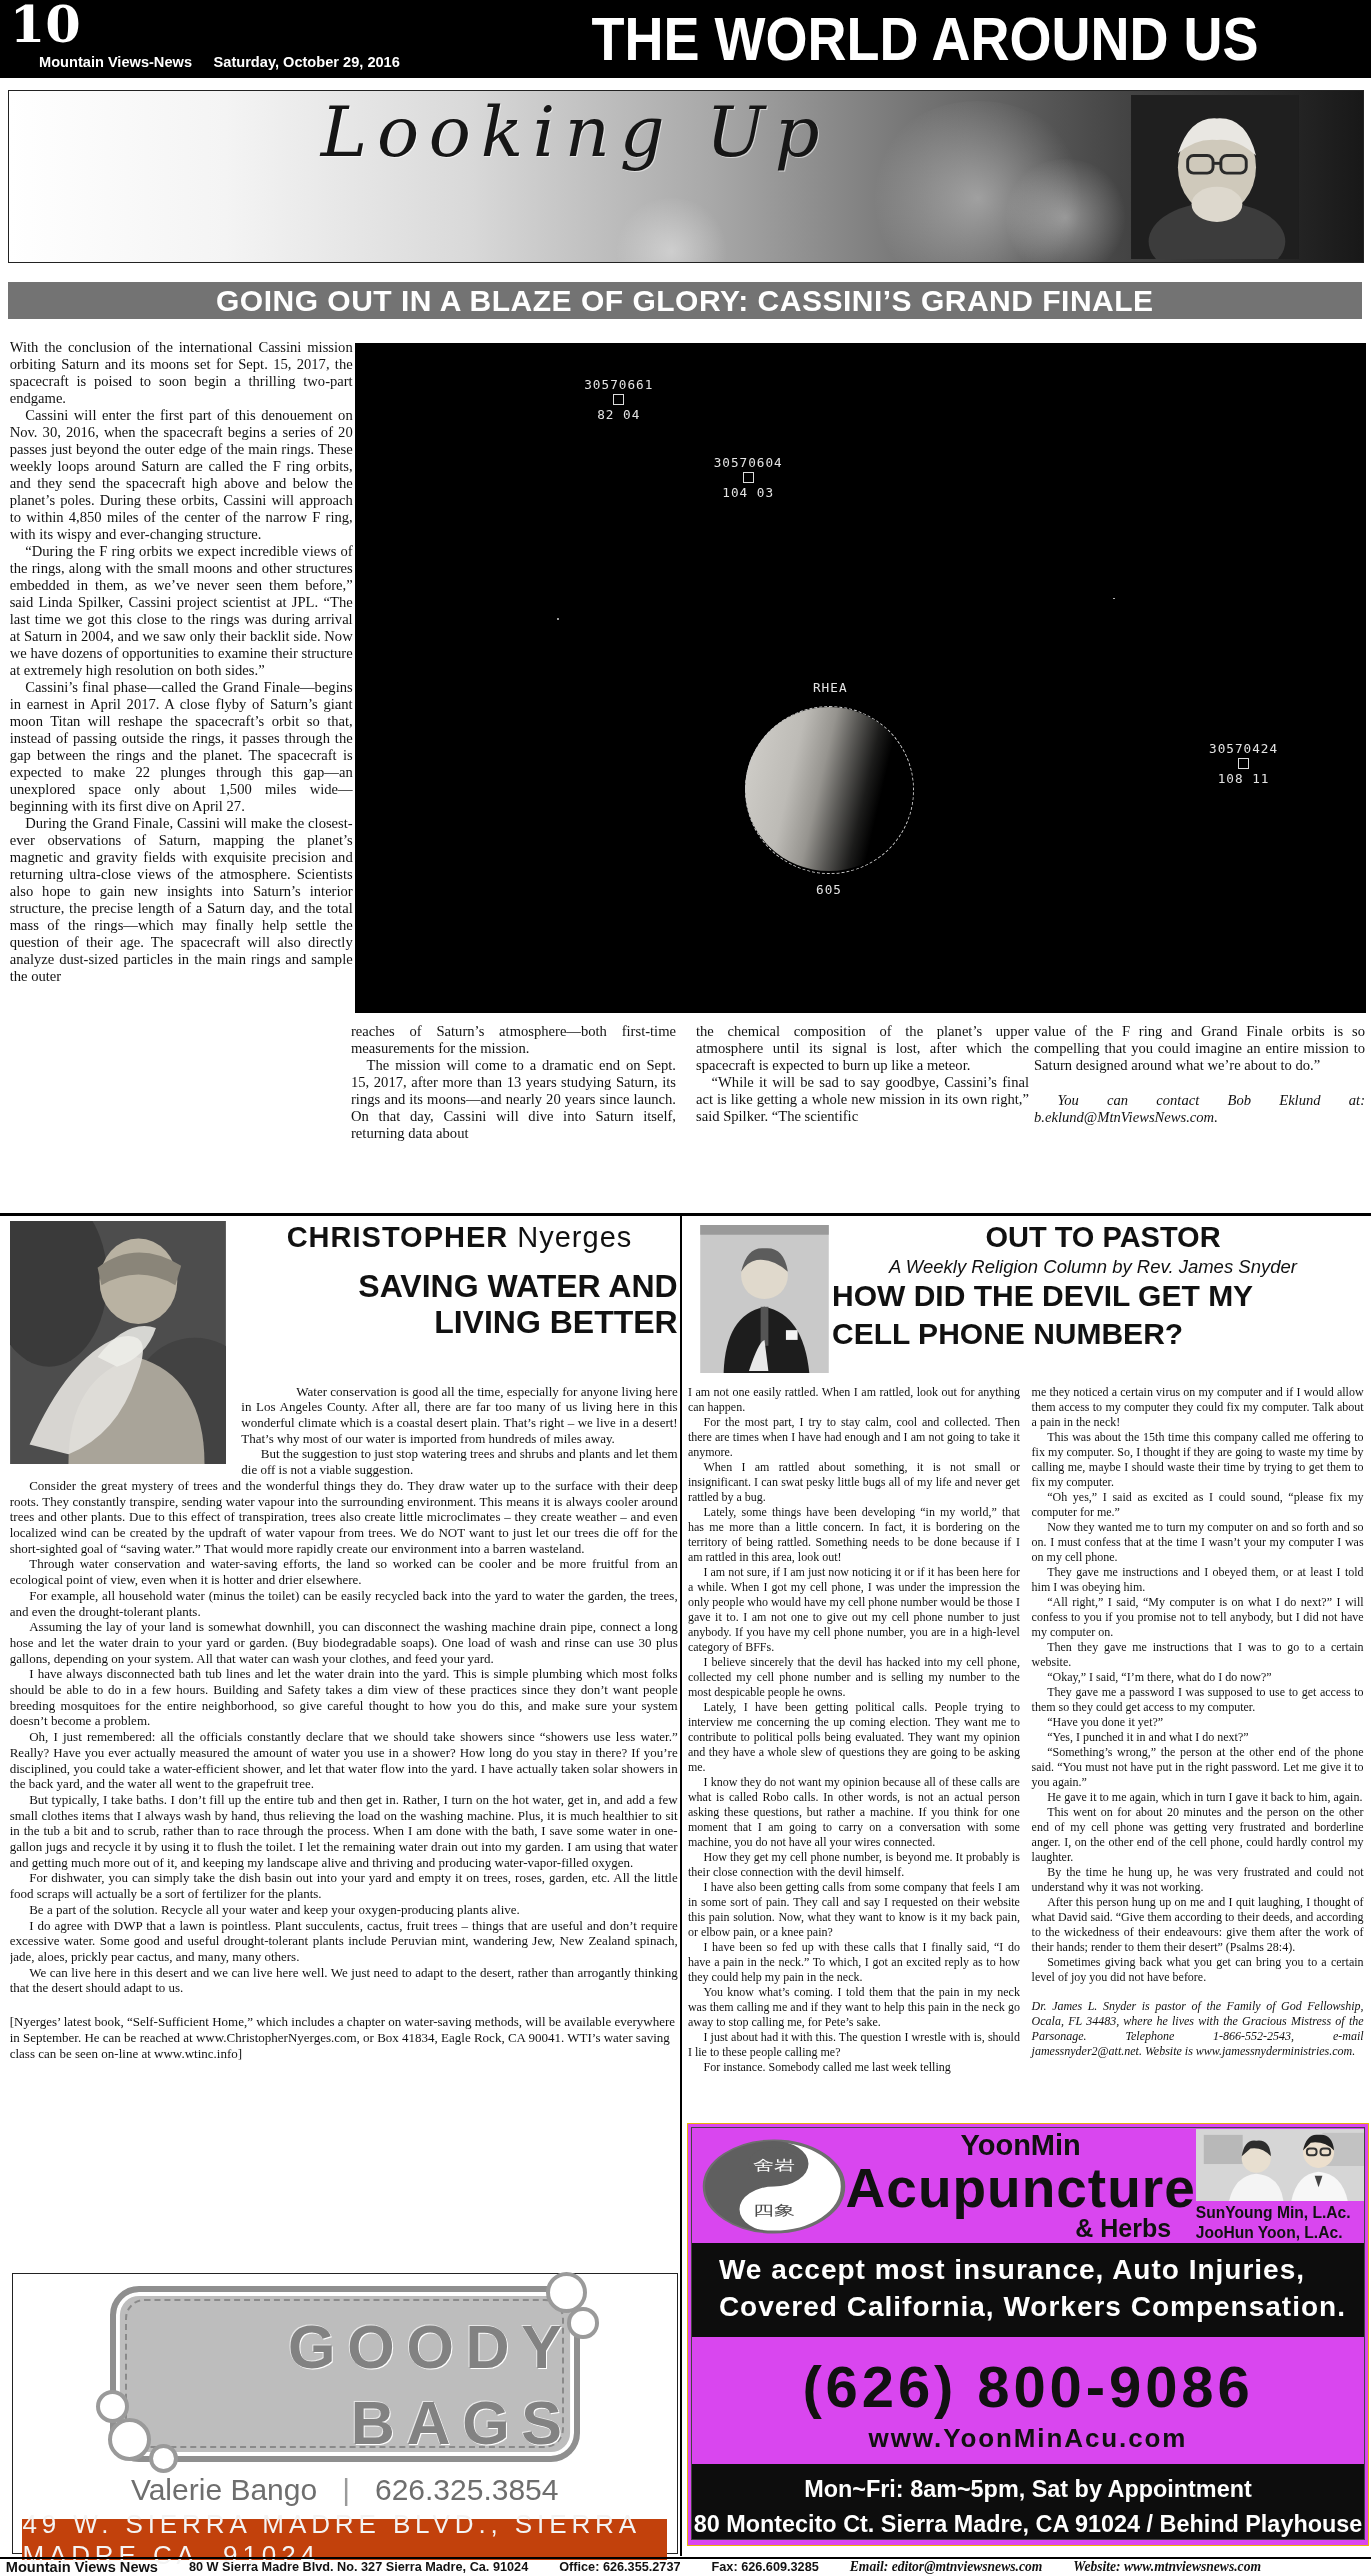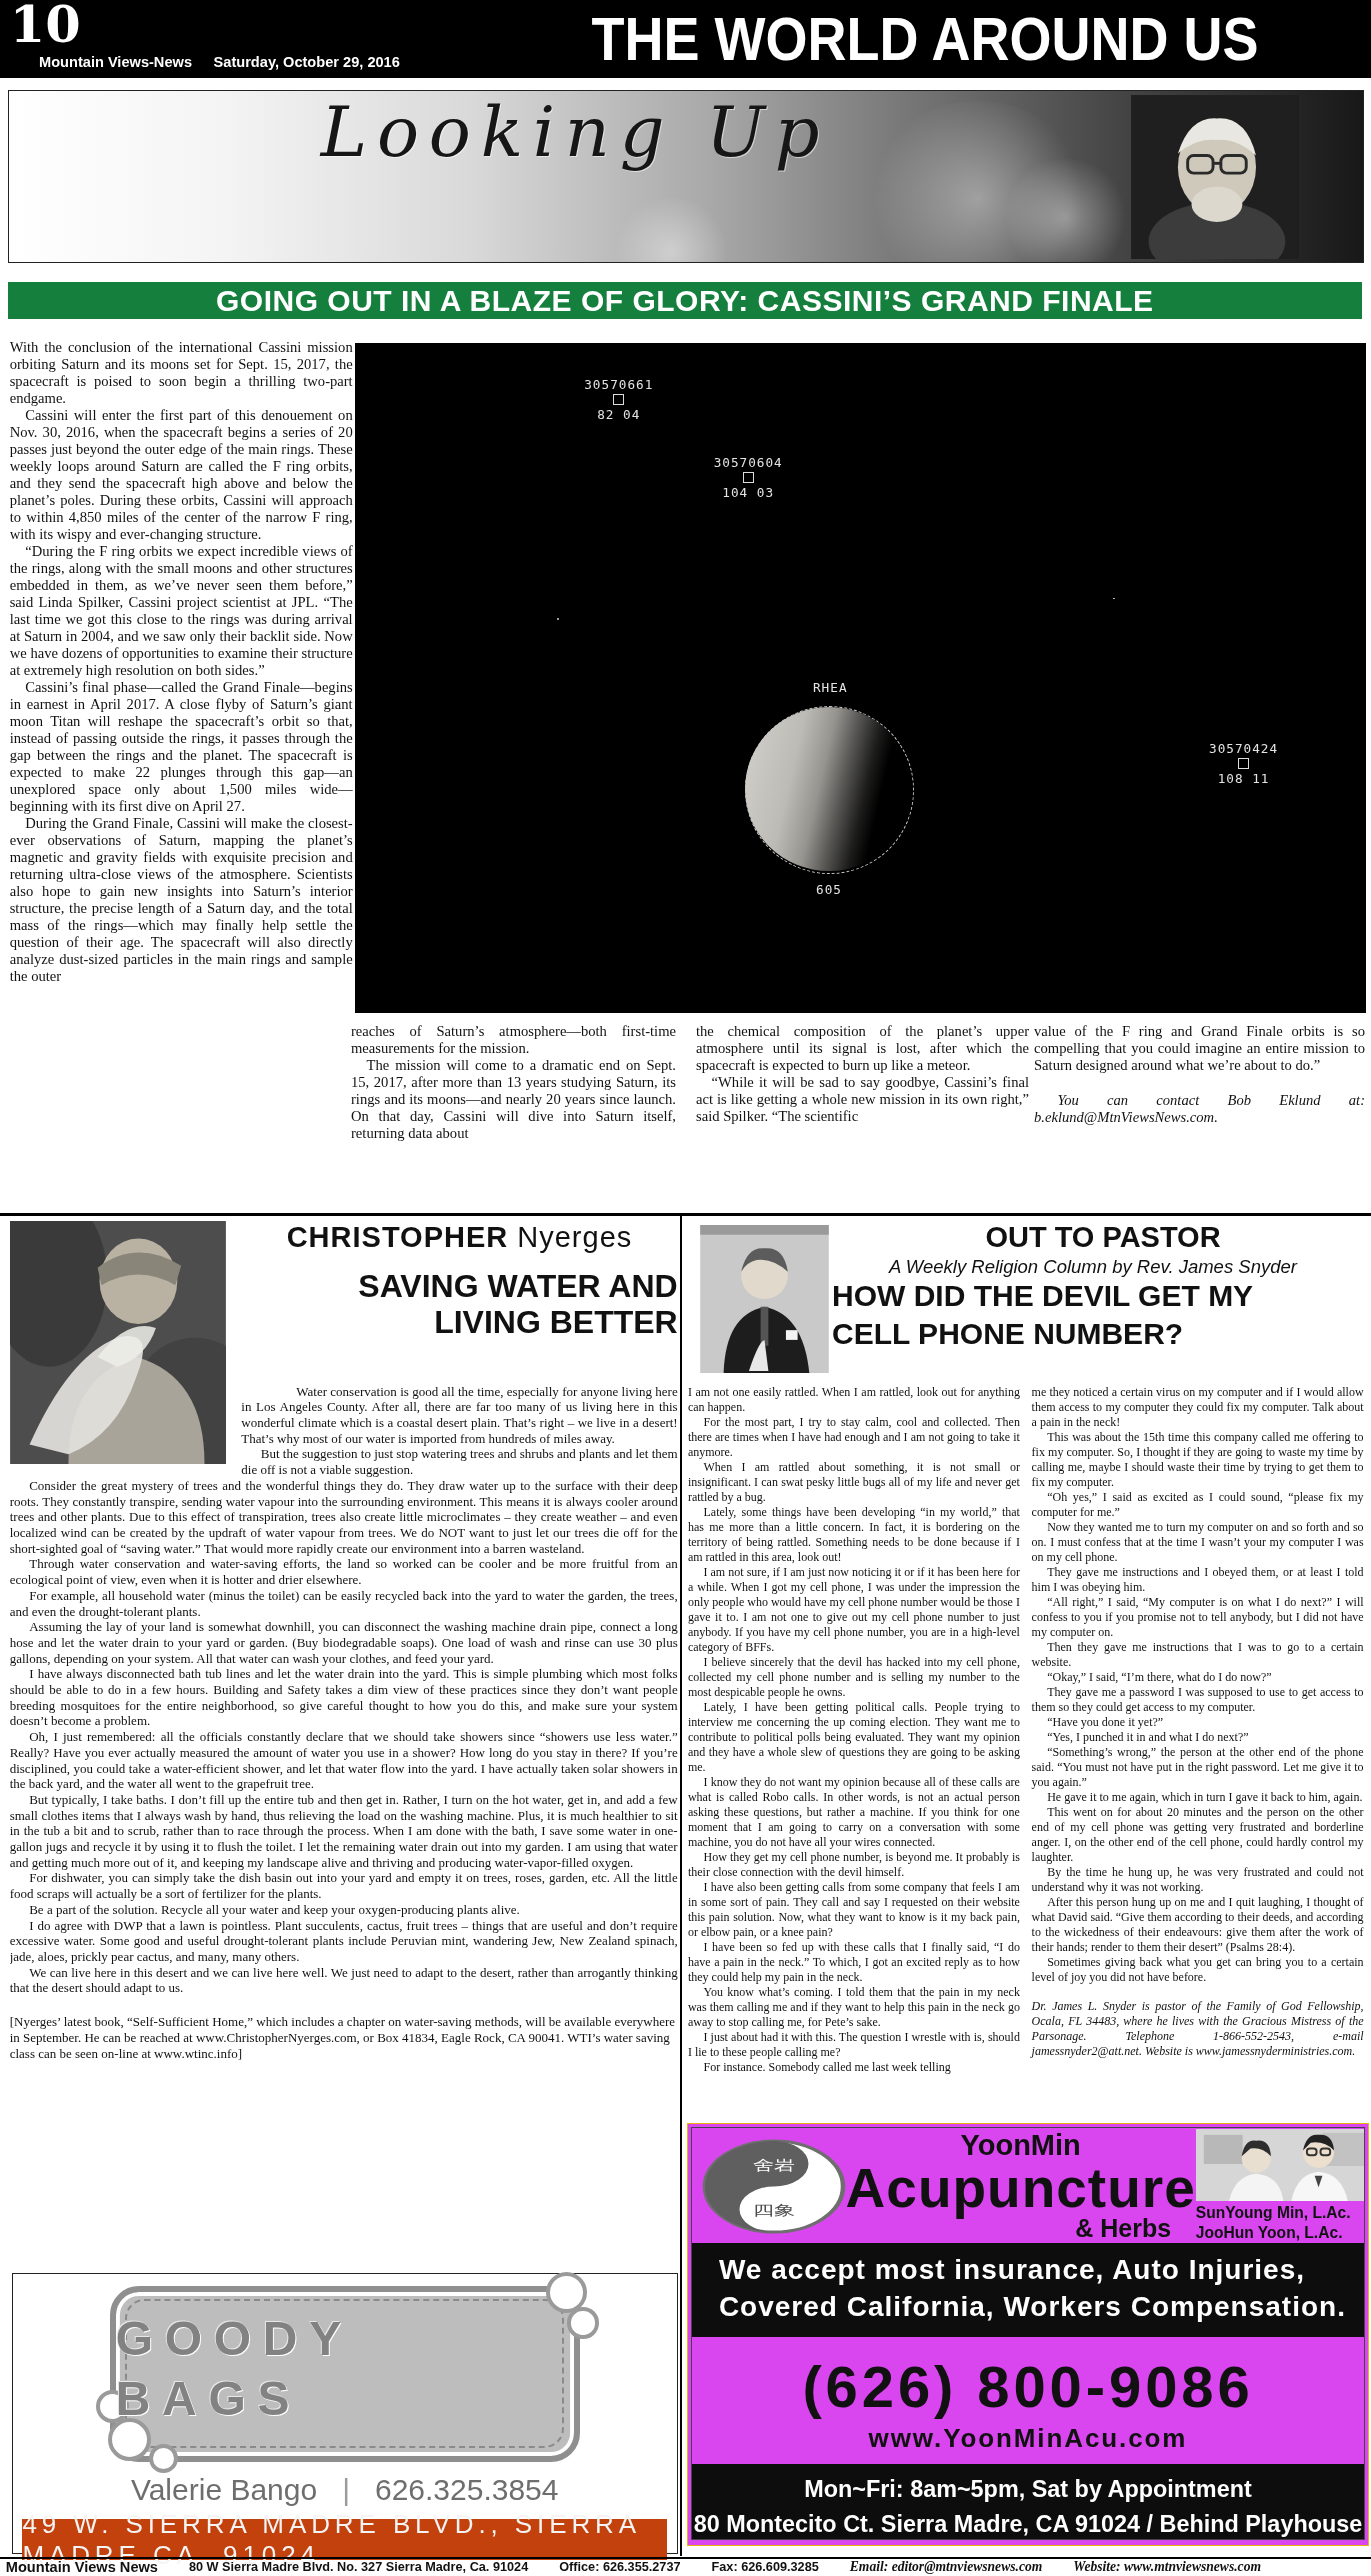--- a/index.html
+++ b/index.html
@@ -20,21 +20,21 @@
           background:linear-gradient(90deg,#ffffff 0%,#f4f4f4 16%,#d9d9d9 34%,#a8a8a8 52%,#787878 66%,#454545 82%,#181818 100%);}
   .flare{position:absolute;border-radius:50%;background:radial-gradient(circle,rgba(255,255,255,.38),rgba(255,255,255,0) 70%);}
   .flare.f1{left:857px;top:9.7px;width:224px;height:195px;}
   .flare.f2{left:993px;top:68px;width:127px;height:117px;}
   .flare.f3{left:604px;top:107px;width:117px;height:107px;}
   .banner-title{position:absolute;left:312px;top:0px;font-family:"DejaVu Serif",serif;font-style:italic;
                 font-size:70px;font-weight:400;color:#161616;letter-spacing:9.7px;text-shadow:1px 1px 0 rgba(255,255,255,.55);}
   .banner-photo{position:absolute;right:64px;top:3.9px;width:168px;height:164px;}
 
   
-  .headline-bar{position:absolute;left:7.8px;top:282px;width:1354px;height:37px;background:#15803d;color:#fff;
+  .headline-bar{position:absolute;left:7.8px;top:282px;width:1354px;height:37px;background:#737373;color:#fff;
                 display:flex;align-items:center;justify-content:center;
                 font-family:"Liberation Sans",sans-serif;font-weight:700;font-size:30px;letter-spacing:0.5px;}
 
   
   .serifcol p{margin:0;text-indent:15.6px;}
   .serifcol p:first-child{text-indent:0;}
   .cassini-col1{position:absolute;left:9.7px;top:339px;width:343px;height:875px;overflow:hidden;
                 font-size:14.6px;line-height:17px;text-align:justify;}
   .space-image{position:absolute;left:355px;top:343px;width:1011px;height:670px;background:#000;overflow:hidden;}
   .ann{position:absolute;width:107px;color:#e4e4e4;font-family:"DejaVu Sans Mono",monospace;font-size:12.7px;
@@ -90,22 +90,22 @@
   .pa-col p{margin:0;text-indent:15.6px;}
   .pa-col p:first-child{text-indent:0;}
   .pa-bio{font-style:italic;margin-top:13.6px !important;text-indent:0 !important;}
 
   
   .goody{position:absolute;left:11.7px;top:2273px;width:664px;height:279px;border:1.9px solid #222;background:#fff;}
   .plaque{position:relative;margin:11.7px auto 3.9px;width:458px;height:164px;background:#bdbdbd;
           border:6.8px solid #8f8f8f;border-radius:29px;box-shadow:0 0 0 3.9px #ffffff inset;}
   .plaque:before{content:"";position:absolute;left:9.7px;top:7.8px;right:9.7px;bottom:7.8px;
                  border:2.9px dashed #8a8a8a;border-radius:19.5px;}
-  .plaque-text{position:absolute;left:0;right:0;top:17.5px;text-align:left;
-               font-family:"Liberation Sans",sans-serif;font-weight:700;font-size:48px;line-height:1.25;
+  .plaque-text{position:absolute;left:0;right:0;top:17.5px;text-align:right;
+               font-family:"Liberation Sans",sans-serif;font-weight:700;font-size:61px;line-height:1.25;
                color:#828282;letter-spacing:11.7px;
                text-shadow:1px 1px 0 #fff,-1px -1px 0 #e8e8e8;}
   .spiral{position:absolute;border:4.9px solid #9a9a9a;border-radius:50%;background:#fff;}
   .sp1{right:-13.6px;top:-19.5px;width:33px;height:33px;}
   .sp2{right:-25px;top:15.6px;width:23.4px;height:23.4px;}
   .sp3{left:-19.5px;bottom:33px;width:25px;height:25px;}
   .sp4{left:-7.8px;bottom:-5.8px;width:35px;height:35px;}
   .sp5{left:33px;bottom:-17.5px;width:21.4px;height:21.4px;}
   .goody-contact{margin-top:11.7px;text-align:center;font-family:"Liberation Sans",sans-serif;
                  font-size:30px;color:#6e6e6e;}

